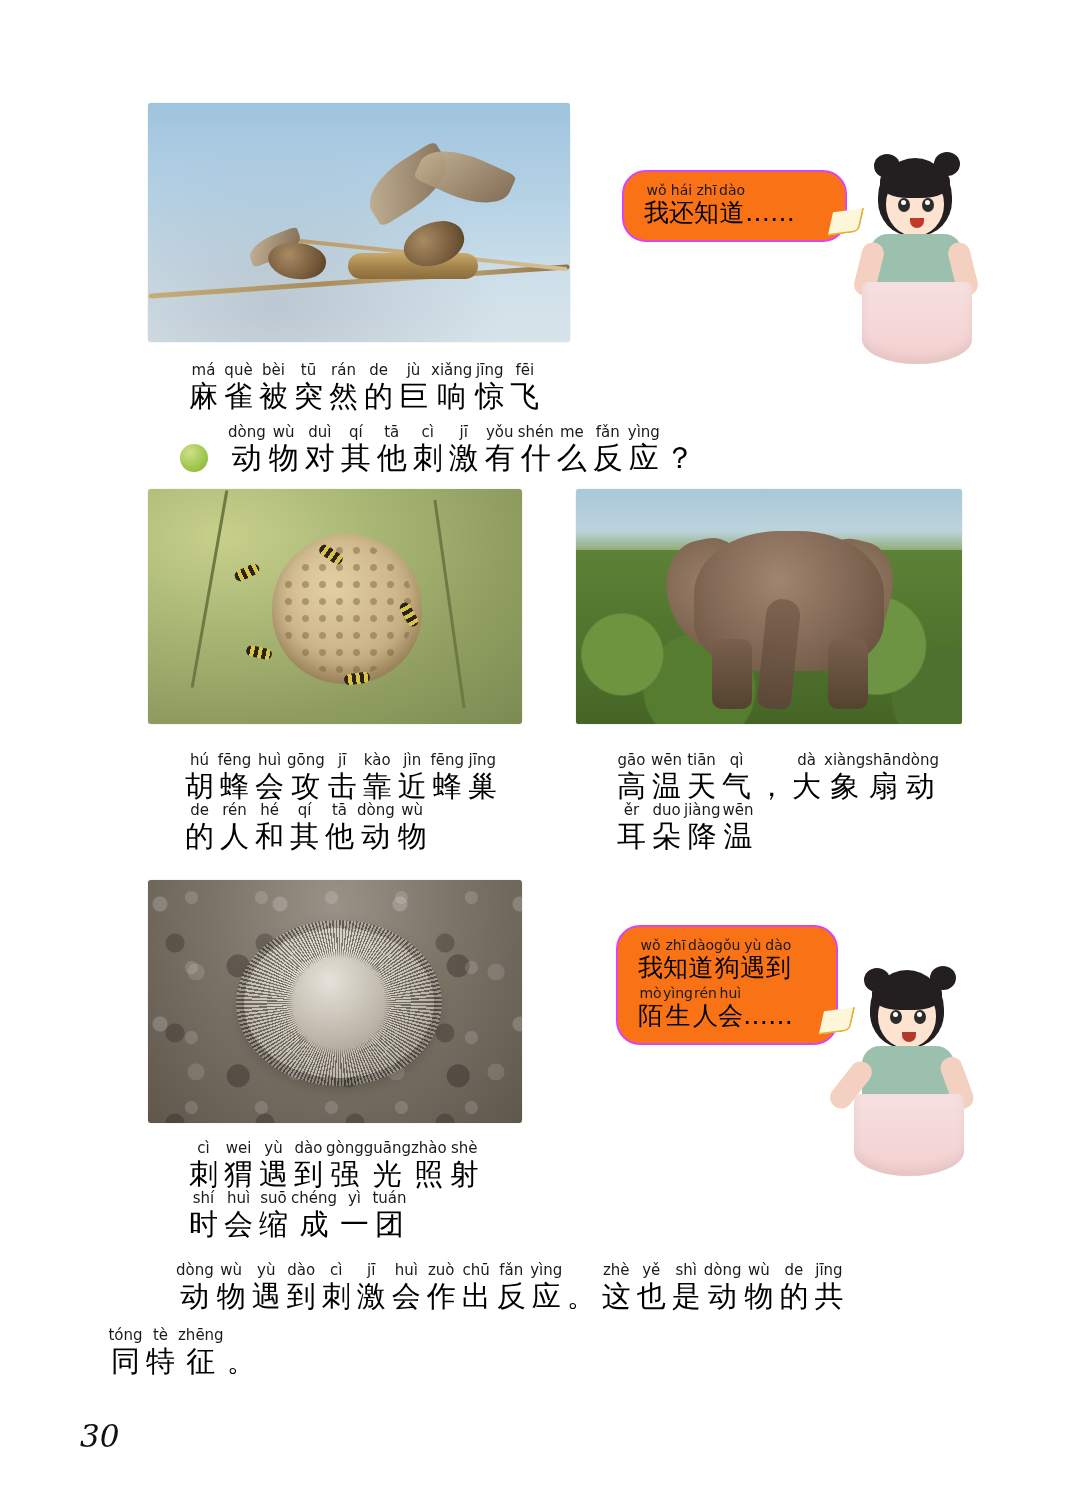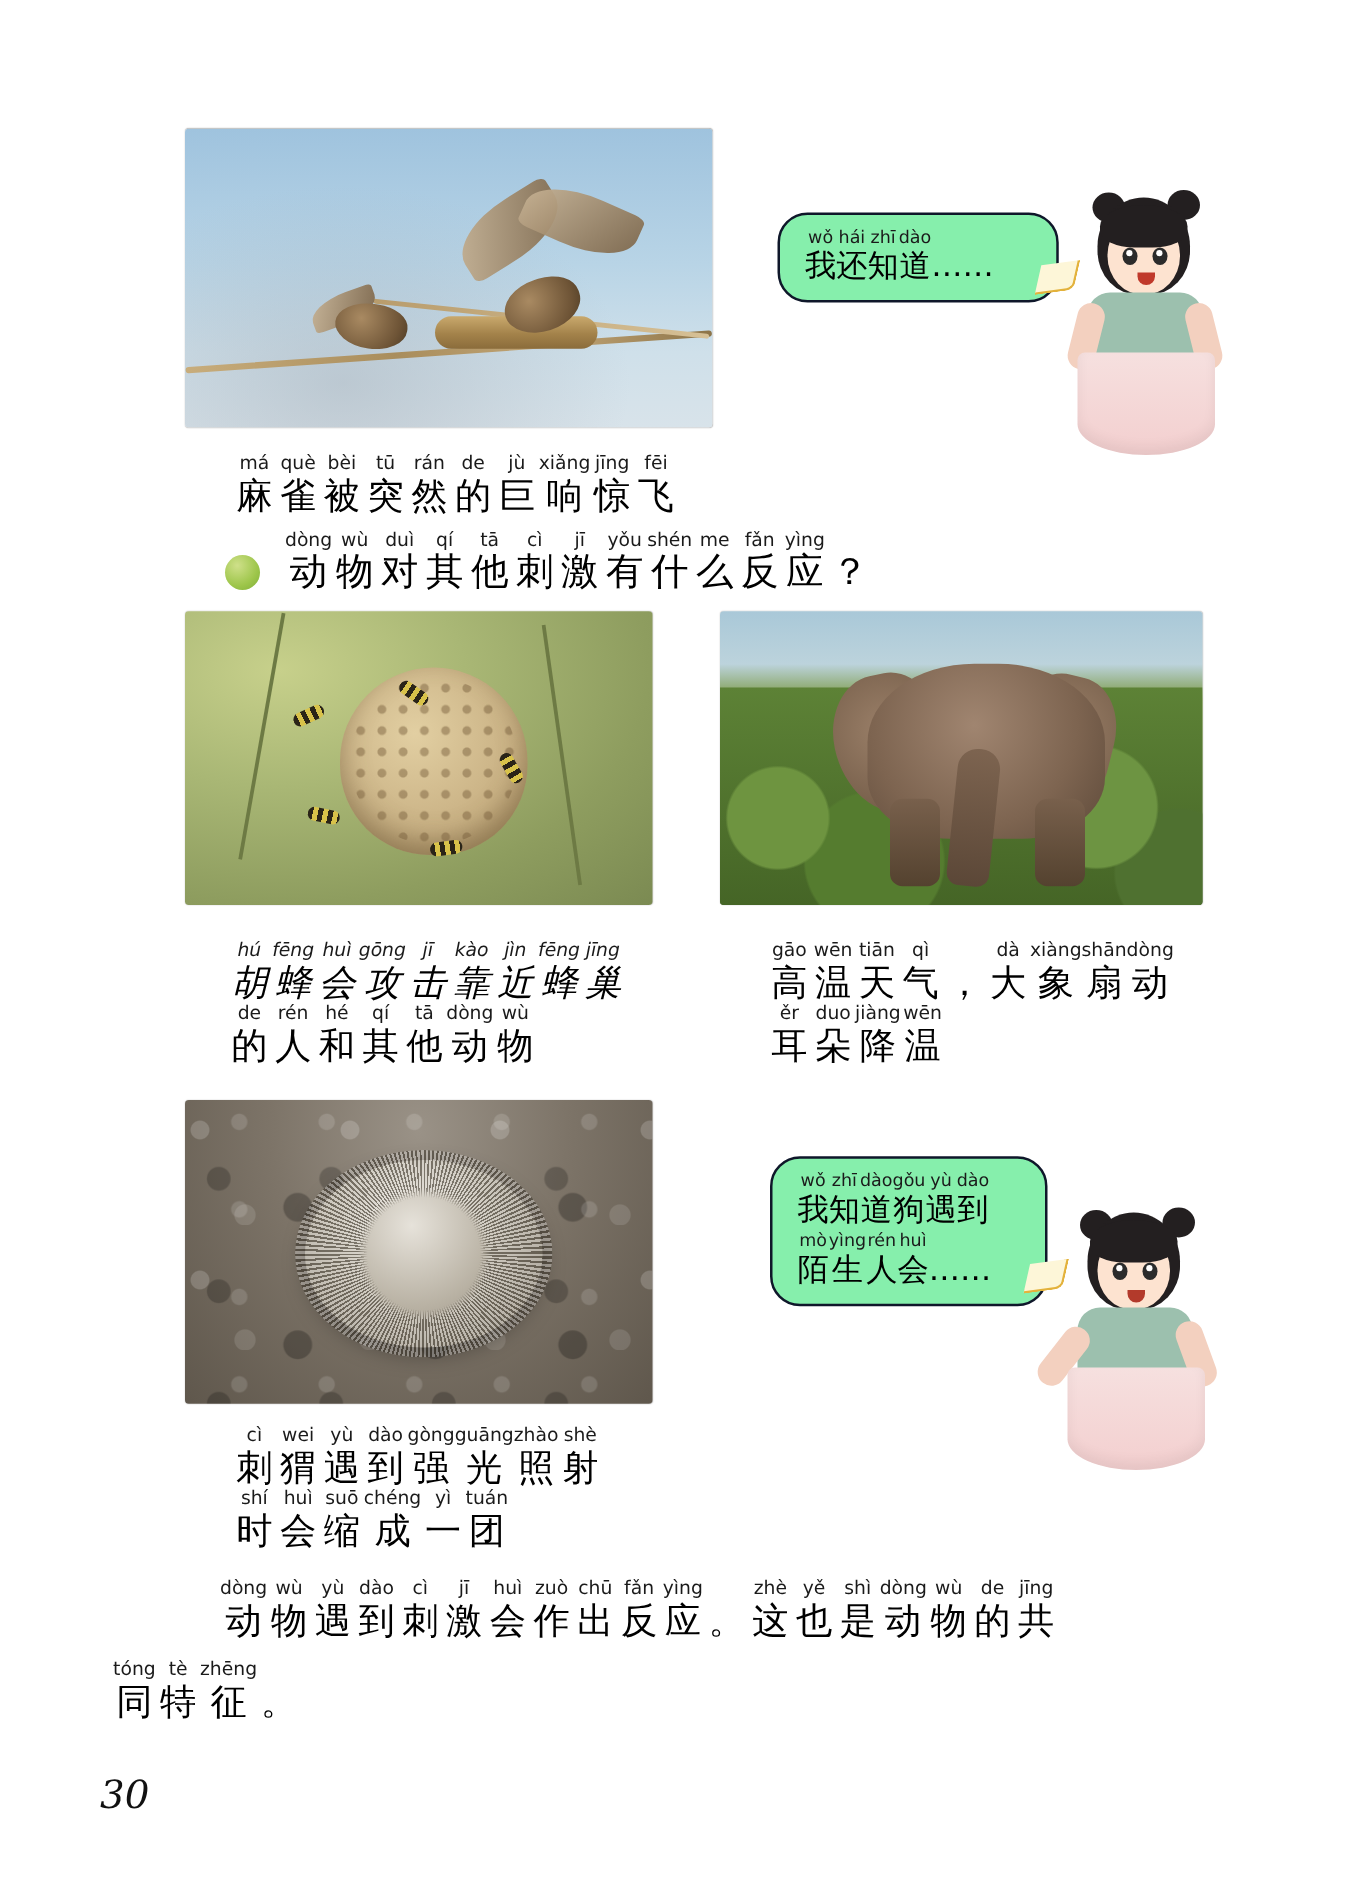--- a/index.html
+++ b/index.html
@@ -184,22 +184,22 @@
     position: absolute; inset: -8px;
     border-radius: 50%;
     background-image: repeating-conic-gradient(from 0deg, rgba(60,54,44,.55) 0deg 1.1deg, rgba(255,255,255,.30) 1.1deg 2.4deg);
     -webkit-mask-image: radial-gradient(circle, transparent 34%, #000 40%, #000 100%);
             mask-image: radial-gradient(circle, transparent 34%, #000 40%, #000 100%);
   }
 
   
   .bubble {
     position: absolute;
-    background: #86efac;
-    border: 2px solid #0f172a;
+    background: #f97316;
+    border: 2px solid #d946ef;
     border-radius: 24px;
     padding: 10px 20px 12px 20px;
   }
   .bubble .ruby-py { font-size: 14px; line-height: 16px; }
   .bubble .ruby-hz { font-size: 25px; line-height: 30px; }
   .bubble-tail {
     position: absolute; width: 30px; height: 24px;
     background: #fdf6d8;
     border-right: 2px solid #e3b23c;
     border-bottom: 2px solid #e3b23c;
@@ -434,21 +434,21 @@
 <div class="photo" id="photo-elephant">
   <div class="eleph-bush"></div>
   <div class="eleph-ear ear-l"></div>
   <div class="eleph-ear ear-r"></div>
   <div class="eleph-body"></div>
   <div class="eleph-leg" style="left:136px;"></div>
   <div class="eleph-leg" style="left:252px;"></div>
   <div class="eleph-trunk"></div>
 </div>
 
-<div class="cap ruby-line" id="cap-wasp1" style="left:182px; top:752px;font-style:italic;">
+<div class="cap ruby-line" id="cap-wasp1" style="left:182px; top:752px;">
     <span class="ruby-unit wide">
       <span class="ruby-py">hú</span>
       <span class="ruby-hz">胡</span>
     </span>
     <span class="ruby-unit wide">
       <span class="ruby-py">fēng</span>
       <span class="ruby-hz">蜂</span>
     </span>
     <span class="ruby-unit wide">
       <span class="ruby-py">huì</span>
@@ -773,21 +773,21 @@
     </span>
     <span class="ruby-unit wide">
       <span class="ruby-py">de</span>
       <span class="ruby-hz">的</span>
     </span>
     <span class="ruby-unit wide">
       <span class="ruby-py">jīng</span>
       <span class="ruby-hz">共</span>
     </span>
   </div>
-<div class="cap ruby-line" id="concl-2" style="left:90px; top:1327px;justify-content:flex-end;">
+<div class="cap ruby-line" id="concl-2" style="left:108px; top:1327px;justify-content:flex-end;">
     <span class="ruby-unit wide">
       <span class="ruby-py">tóng</span>
       <span class="ruby-hz">同</span>
     </span>
     <span class="ruby-unit wide">
       <span class="ruby-py">tè</span>
       <span class="ruby-hz">特</span>
     </span>
     <span class="ruby-unit wide">
       <span class="ruby-py">zhēng</span>

